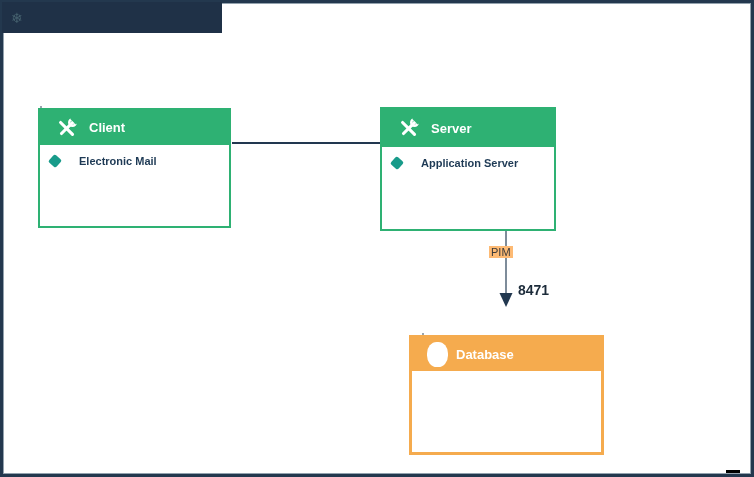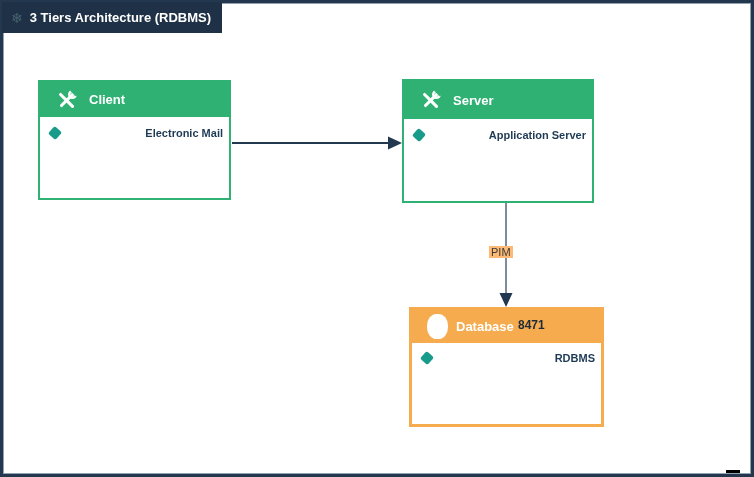--- a/index.html
+++ b/index.html
@@ -14,59 +14,58 @@
   }
   
   .title-tab{
     position:absolute;left:2px;top:2px;width:220px;height:31px;
     background:var(--title_bar_bg,#1F3147);color:#fff;
     display:flex;align-items:center;gap:7px;padding-left:9px;
     box-sizing:border-box;font-weight:bold;font-size:13px;z-index:5;
   }
   .title-tab .snow{font-size:14px;color:#46626f;font-weight:normal;line-height:1;}
   
-  .node{position:absolute;box-sizing:border-box;background:#fff;z-index:2;}
+  .node{position:absolute;box-sizing:border-box;background:#fff;z-index:2;margin-top:28px;}
   .node.green{border:2px solid var(--green,#2EB173);}
   .node.orange{border:3px solid var(--orange,#F5AB4E);}
   .node .header{
     display:flex;align-items:center;gap:10px;padding-left:15px;
     color:#fff;font-weight:bold;font-size:13px;box-sizing:border-box;
   }
   .node.green .header{background:var(--green,#2EB173);height:35px;}
   .node.orange .header{background:var(--orange,#F5AB4E);height:33px;gap:8px;}
   .node .body{padding:9px 6px 0 10px;}
-  .item{display:flex;align-items:center;gap:19px;height:14px;justify-content:space-between;}
+  .item{display:flex;align-items:center;gap:19px;height:14px;}
   .bullet{
     width:10px;height:10px;flex:0 0 10px;background:var(--teal,#189B8A);
     transform:rotate(-48deg);border-radius:2px;
   }
   .item .txt{font-size:11px;font-weight:bold;color:var(--text_navy,#1E3A55);white-space:nowrap;}
   
   .tools{width:24px;height:22px;display:block;}
   .dbicon{width:21px;height:25px;background:#fff;border-radius:46%;}
   
   .edge-label{
     position:absolute;background:#fdba74;font-size:11px;color:#3a3a3a;
     padding:0 2px;z-index:3;
   }
   .edge-endlabel{
-    position:absolute;font-size:12px;font-weight:bold;color:#1c2b3a;z-index:3;margin-top:36px;
+    position:absolute;font-size:14px;font-weight:bold;color:#1c2b3a;z-index:3;
   }
   svg.wires{position:absolute;inset:0;z-index:1;pointer-events:none;}
   .cursor-dash{position:absolute;left:726px;top:470px;width:14px;height:3px;background:#000;}
   .speck{position:absolute;width:2px;height:2px;background:#9aa5ae;}
 </style>
 </head>
 <body>
 
 <div class="frame"></div>
 
 <div class="title-tab">
   <span class="snow">❄</span>
-  <span>3 Tiers Architecture (RDBMS)</span>
 </div>
 
 <svg class="wires" width="754" height="477" viewBox="0 0 754 477">
 
   <g>
     <line x1="232" y1="143" x2="390" y2="143" stroke="#223850" stroke-width="2"></line>
     <polygon points="402,143 388,136.5 388,149.5" fill="#223850"></polygon>
   </g>
 
   <g>
@@ -86,21 +85,21 @@
     <span>Client</span>
   </div>
   <div class="body">
     <div class="item">
       <span class="bullet"></span>
       <span class="txt">Electronic Mail</span>
     </div>
   </div>
 </div>
 
-<div class="node green" style="left:402px;top:79px;width:192px;height:124px;">
+<div class="node green" style="left:380px;top:79px;width:176px;height:124px;">
   <div class="header" style="height:38px;">
     <svg class="tools" viewBox="0 0 24 24">
       <line x1="5" y1="6" x2="18" y2="19" stroke="#fff" stroke-width="3.4" stroke-linecap="round"></line>
       <line x1="18.5" y1="5.5" x2="6" y2="18" stroke="#fff" stroke-width="3.4" stroke-linecap="round"></line>
       <circle cx="18" cy="6" r="3.6" fill="none" stroke="#fff" stroke-width="2.6"></circle>
       <rect x="16.5" y="-1" width="9" height="7" fill="#2EB173" transform="rotate(45 21 2.5)"></rect>
     </svg>
     <span>Server</span>
   </div>
   <div class="body">
@@ -109,26 +108,20 @@
       <span class="txt">Application Server</span>
     </div>
   </div>
 </div>
 
 <div class="node orange" style="left:409px;top:307px;width:195px;height:120px;">
   <div class="header">
     <span class="dbicon"></span>
     <span>Database</span>
   </div>
-  <div class="body" style="padding-top:8px;">
-    <div class="item">
-      <span class="bullet"></span>
-      <span class="txt">RDBMS</span>
-    </div>
-  </div>
 </div>
 
 <div class="edge-label" style="left:489px;top:246px;">PIM</div>
 <div class="edge-endlabel" style="left:518px;top:282px;">8471</div>
 
 <span class="speck" style="left:40px;top:106px;"></span>
 <span class="speck" style="left:404px;top:107px;"></span>
 <span class="speck" style="left:417px;top:336px;"></span>
 <span class="speck" style="left:422px;top:333px;"></span>
 <span class="cursor-dash"></span>

